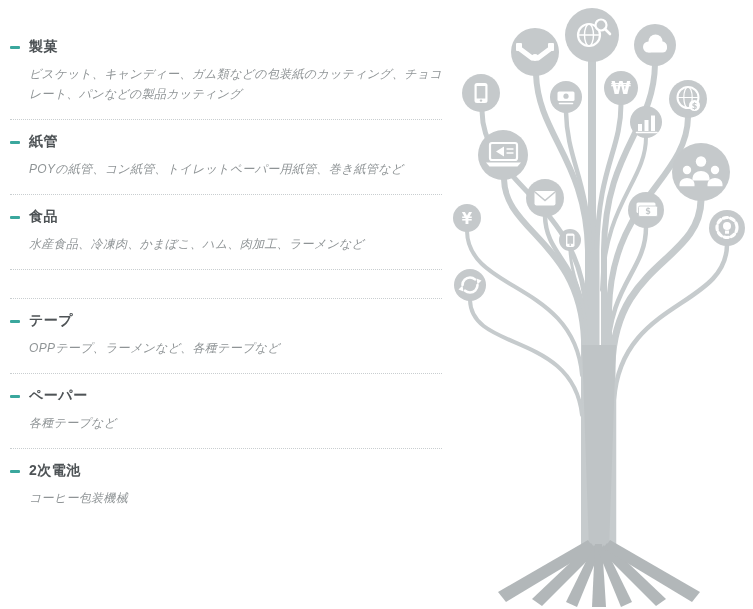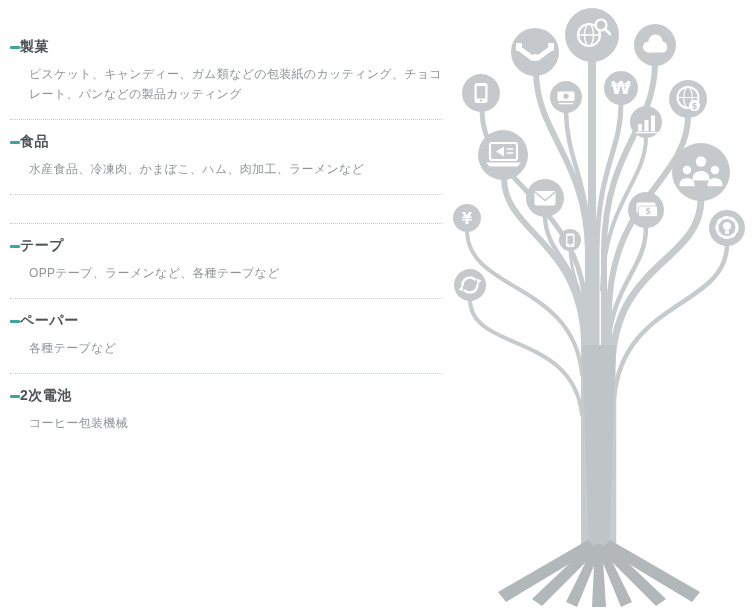--- a/index.html
+++ b/index.html
@@ -8,26 +8,27 @@
     font-family:"Liberation Sans","DejaVu Sans",sans-serif;overflow:hidden;
   }
 
   
   .cats{position:absolute;left:10px;top:30px;width:432px}
   .cat{padding:13px 0 15px;border-bottom:1px dotted #c9ced0}
   .cat:first-child{padding-top:8px}
   .cat:last-child{border-bottom:none}
   .cat-title{
     margin:0;font-size:14px;font-weight:bold;color:#4e5356;
-    display:flex;align-items:center;letter-spacing:.5px;
+    display:flex;align-items:center;gap:9px;letter-spacing:.5px;
   }
   .dash{width:10px;height:3px;background:#3aa79d;border-radius:1px;flex:0 0 auto}
   .cat-desc{
     margin:8px 0 0 19px;font-size:12px;color:#8f9496;line-height:20px;
     letter-spacing:.3px;
+    font-style:italic;
   }
 
   
   svg.tree{position:absolute;left:440px;top:0}
   .branch{fill:none;stroke:#c6cbcd;stroke-linecap:round}
   .bub{fill:#c5c9cb}
   .wht{fill:#ffffff}
   .wline{stroke:#ffffff;fill:none;stroke-linecap:round}
   .gfill{fill:#c5c9cb}
   .gline{stroke:#c5c9cb;fill:none;stroke-linecap:round}
@@ -41,20 +42,27 @@
 <div class="cats">
 
   <section class="cat">
     <h3 class="cat-title">
       <span class="dash"></span>
       <span>製菓</span>
     </h3>
     <p class="cat-desc">ビスケット、キャンディー、ガム類などの包装紙のカッティング、チョコレート、パンなどの製品カッティング</p>
   </section>
 
+  <section class="cat">
+    <h3 class="cat-title">
+      <span class="dash"></span>
+      <span>紙管</span>
+    </h3>
+    <p class="cat-desc">POYの紙管、コン紙管、トイレットペーパー用紙管、巻き紙管など</p>
+  </section>
 
   <section class="cat">
     <h3 class="cat-title">
       <span class="dash"></span>
       <span>食品</span>
     </h3>
     <p class="cat-desc">水産食品、冷凍肉、かまぼこ、ハム、肉加工、ラーメンなど</p>
   </section>
 
   <section class="cat">

